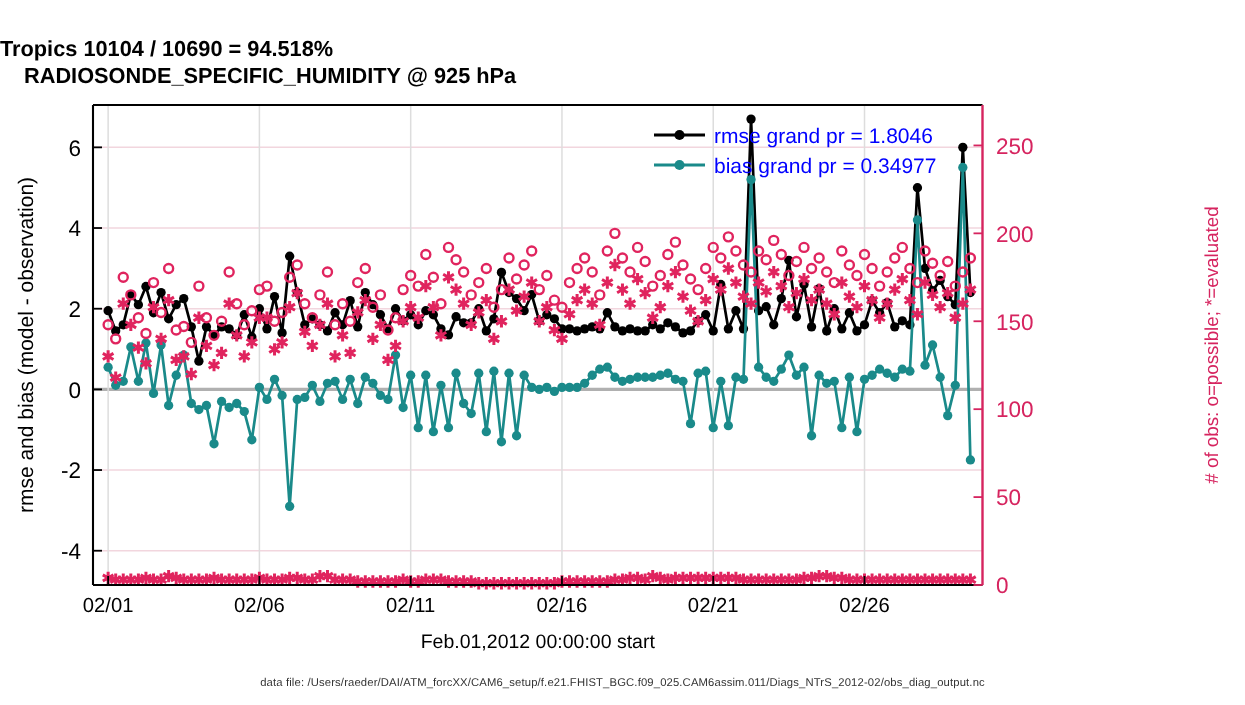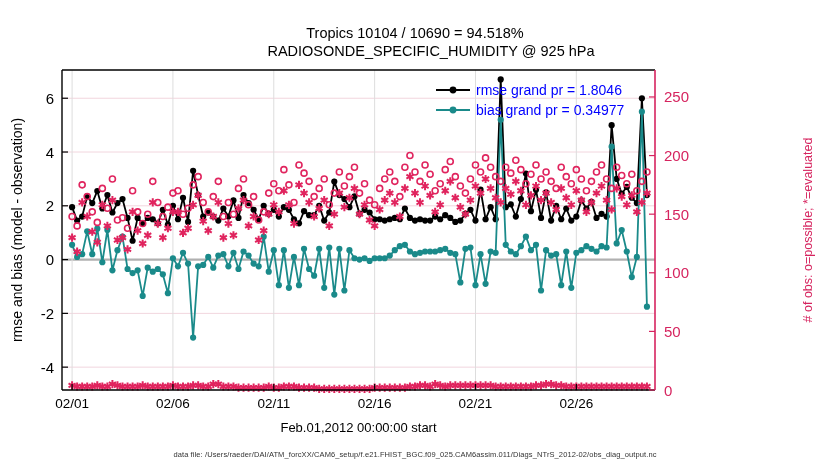--- a/index.html
+++ b/index.html
@@ -2,22 +2,22 @@
 <html><head>
 <meta charset="utf-8">
 <style>
   html,body{margin:0;padding:0;}
   body{
     width:830px;height:470px;background:#ffffff;overflow:hidden;
     font-family:"Liberation Sans", sans-serif;
   }
   #root{position:relative;width:830px;height:470px;}
   .ttl{
-    position:absolute;left:0;width:830px;text-align:center;
-    font-weight:normal;color:#000;
+    position:absolute;left:0;width:830px;text-align:left;
+    font-weight:bold;color:#000;
   }
   #title-line1{top:25px;font-size:14.5px;}
   #title-line2{top:43px;font-size:14.5px;margin-left:16px;}
   #footer-text{
     position:absolute;left:0;width:830px;text-align:center;top:450px;
     font-size:7.5px;color:#333;letter-spacing:0.1px;
   }
   svg{position:absolute;left:0;top:0;}
   text{font-family:"Liberation Sans", sans-serif;}
   .tickLabelLeft{font-size:15px;fill:#000;}

